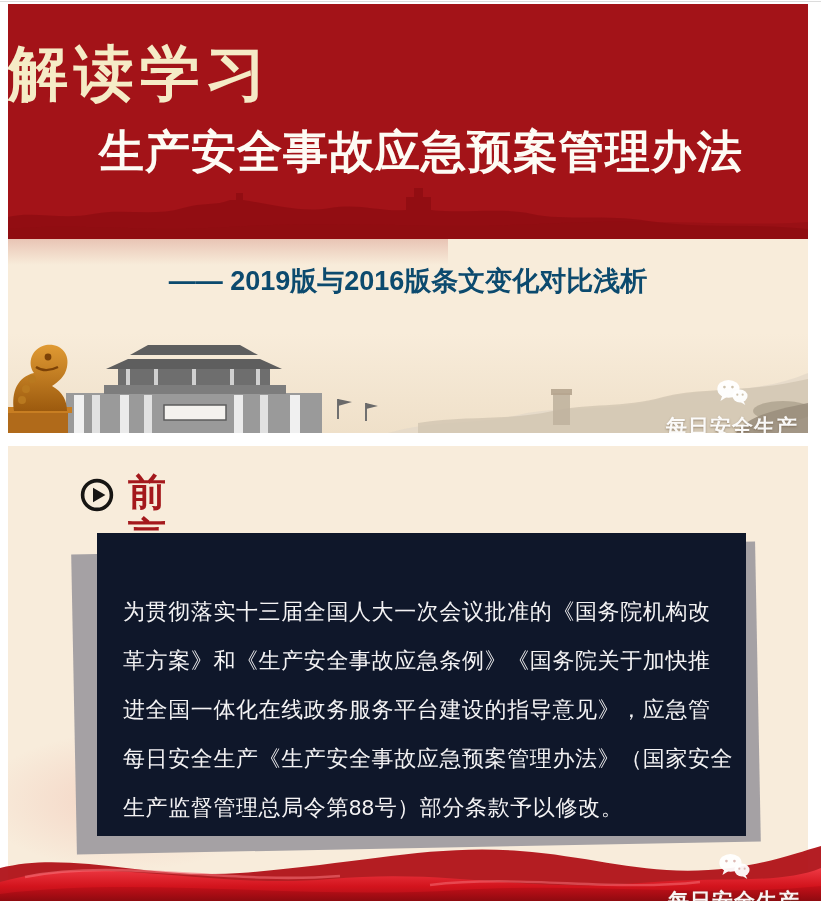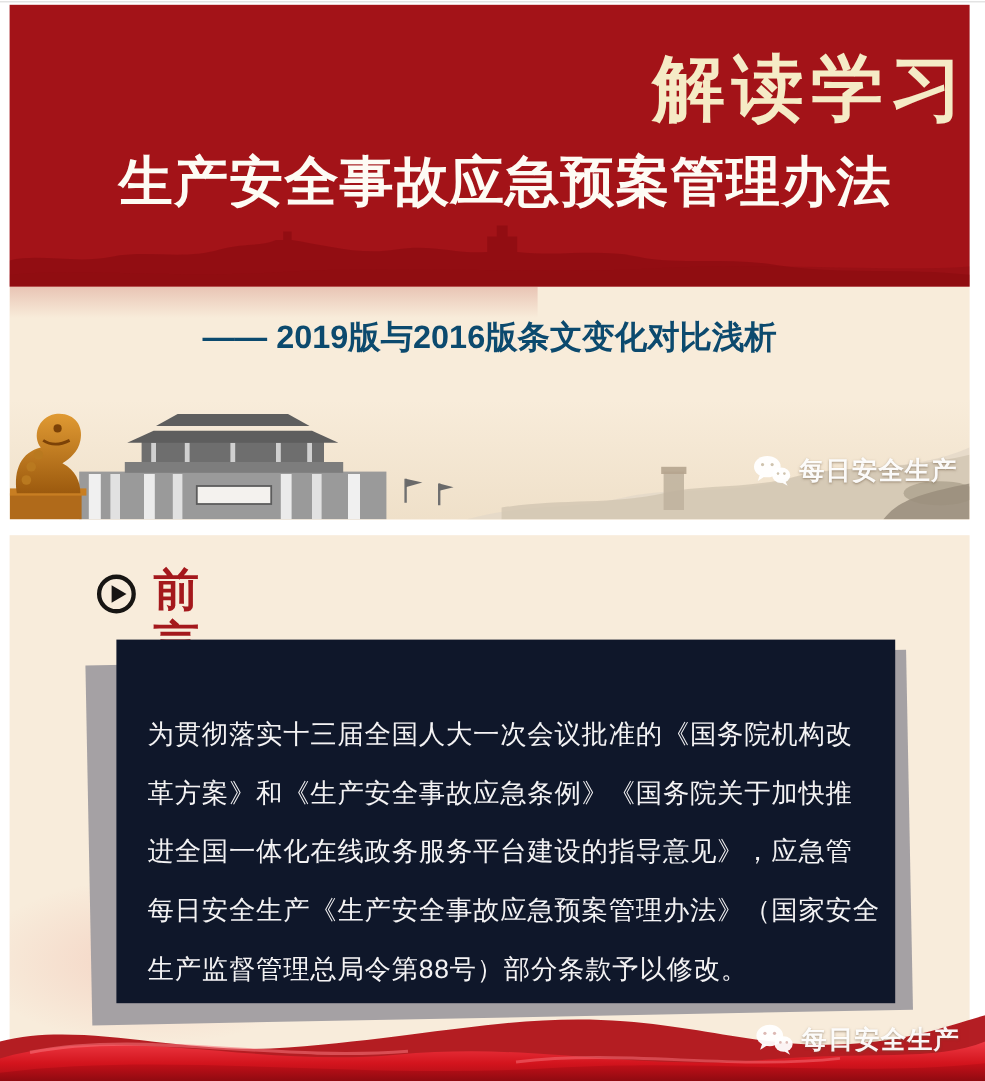--- a/index.html
+++ b/index.html
@@ -8,21 +8,21 @@
     overflow:hidden; font-family:"Liberation Sans", sans-serif;
   }
   .hairline { position:absolute; top:1px; left:0; width:100%; height:1px; background:#dcdcdc; }
 
   
   .banner {
     position:absolute; left:8px; right:13px; top:4px; height:235px;
     background:#a31318; overflow:hidden;
   }
   .banner-title {
-    position:absolute; top:30px; left:0; width:100%; text-align:right;
+    position:absolute; top:30px; left:0; width:100%; text-align:left;
     font-size:60px; font-weight:900; letter-spacing:6px; color:#f5ebc6;
     white-space:nowrap;
   }
   .banner-subtitle {
     position:absolute; top:118px; left:13px; width:100%; text-align:center;
     font-size:45px; font-weight:900; letter-spacing:1px; color:#fdfbf4;
     white-space:nowrap;
   }
   .banner-wall { position:absolute; left:0; bottom:0; width:100%; height:62px; }
 
@@ -36,21 +36,21 @@
     background:linear-gradient(to bottom, rgba(171,38,30,0.20), rgba(171,38,30,0));
   }
   .tagline {
     position:absolute; top:24px; left:0; width:100%; text-align:center;
     font-size:27px; font-weight:600; color:#0c4a6e; white-space:nowrap;
   }
   .landscape { position:absolute; left:0; bottom:0; width:100%; height:100px; }
 
   
   .watermark {
-    position:absolute; display:flex; align-items:center; gap:7px; z-index:30;
+    position:absolute; display:flex; align-items:center; gap:7px; z-index:30;flex-direction:column;
   }
   .wm1 { top:139px; right:10px; }
   .wm-icon { width:32px; height:28px; flex:0 0 auto; }
   .wm-text {
     font-size:21px; font-weight:600; color:rgba(255,255,255,0.95);
     text-shadow:0 1px 2px rgba(100,78,55,0.55); white-space:nowrap; letter-spacing:1px;
   }
 
   
   .section2 {

